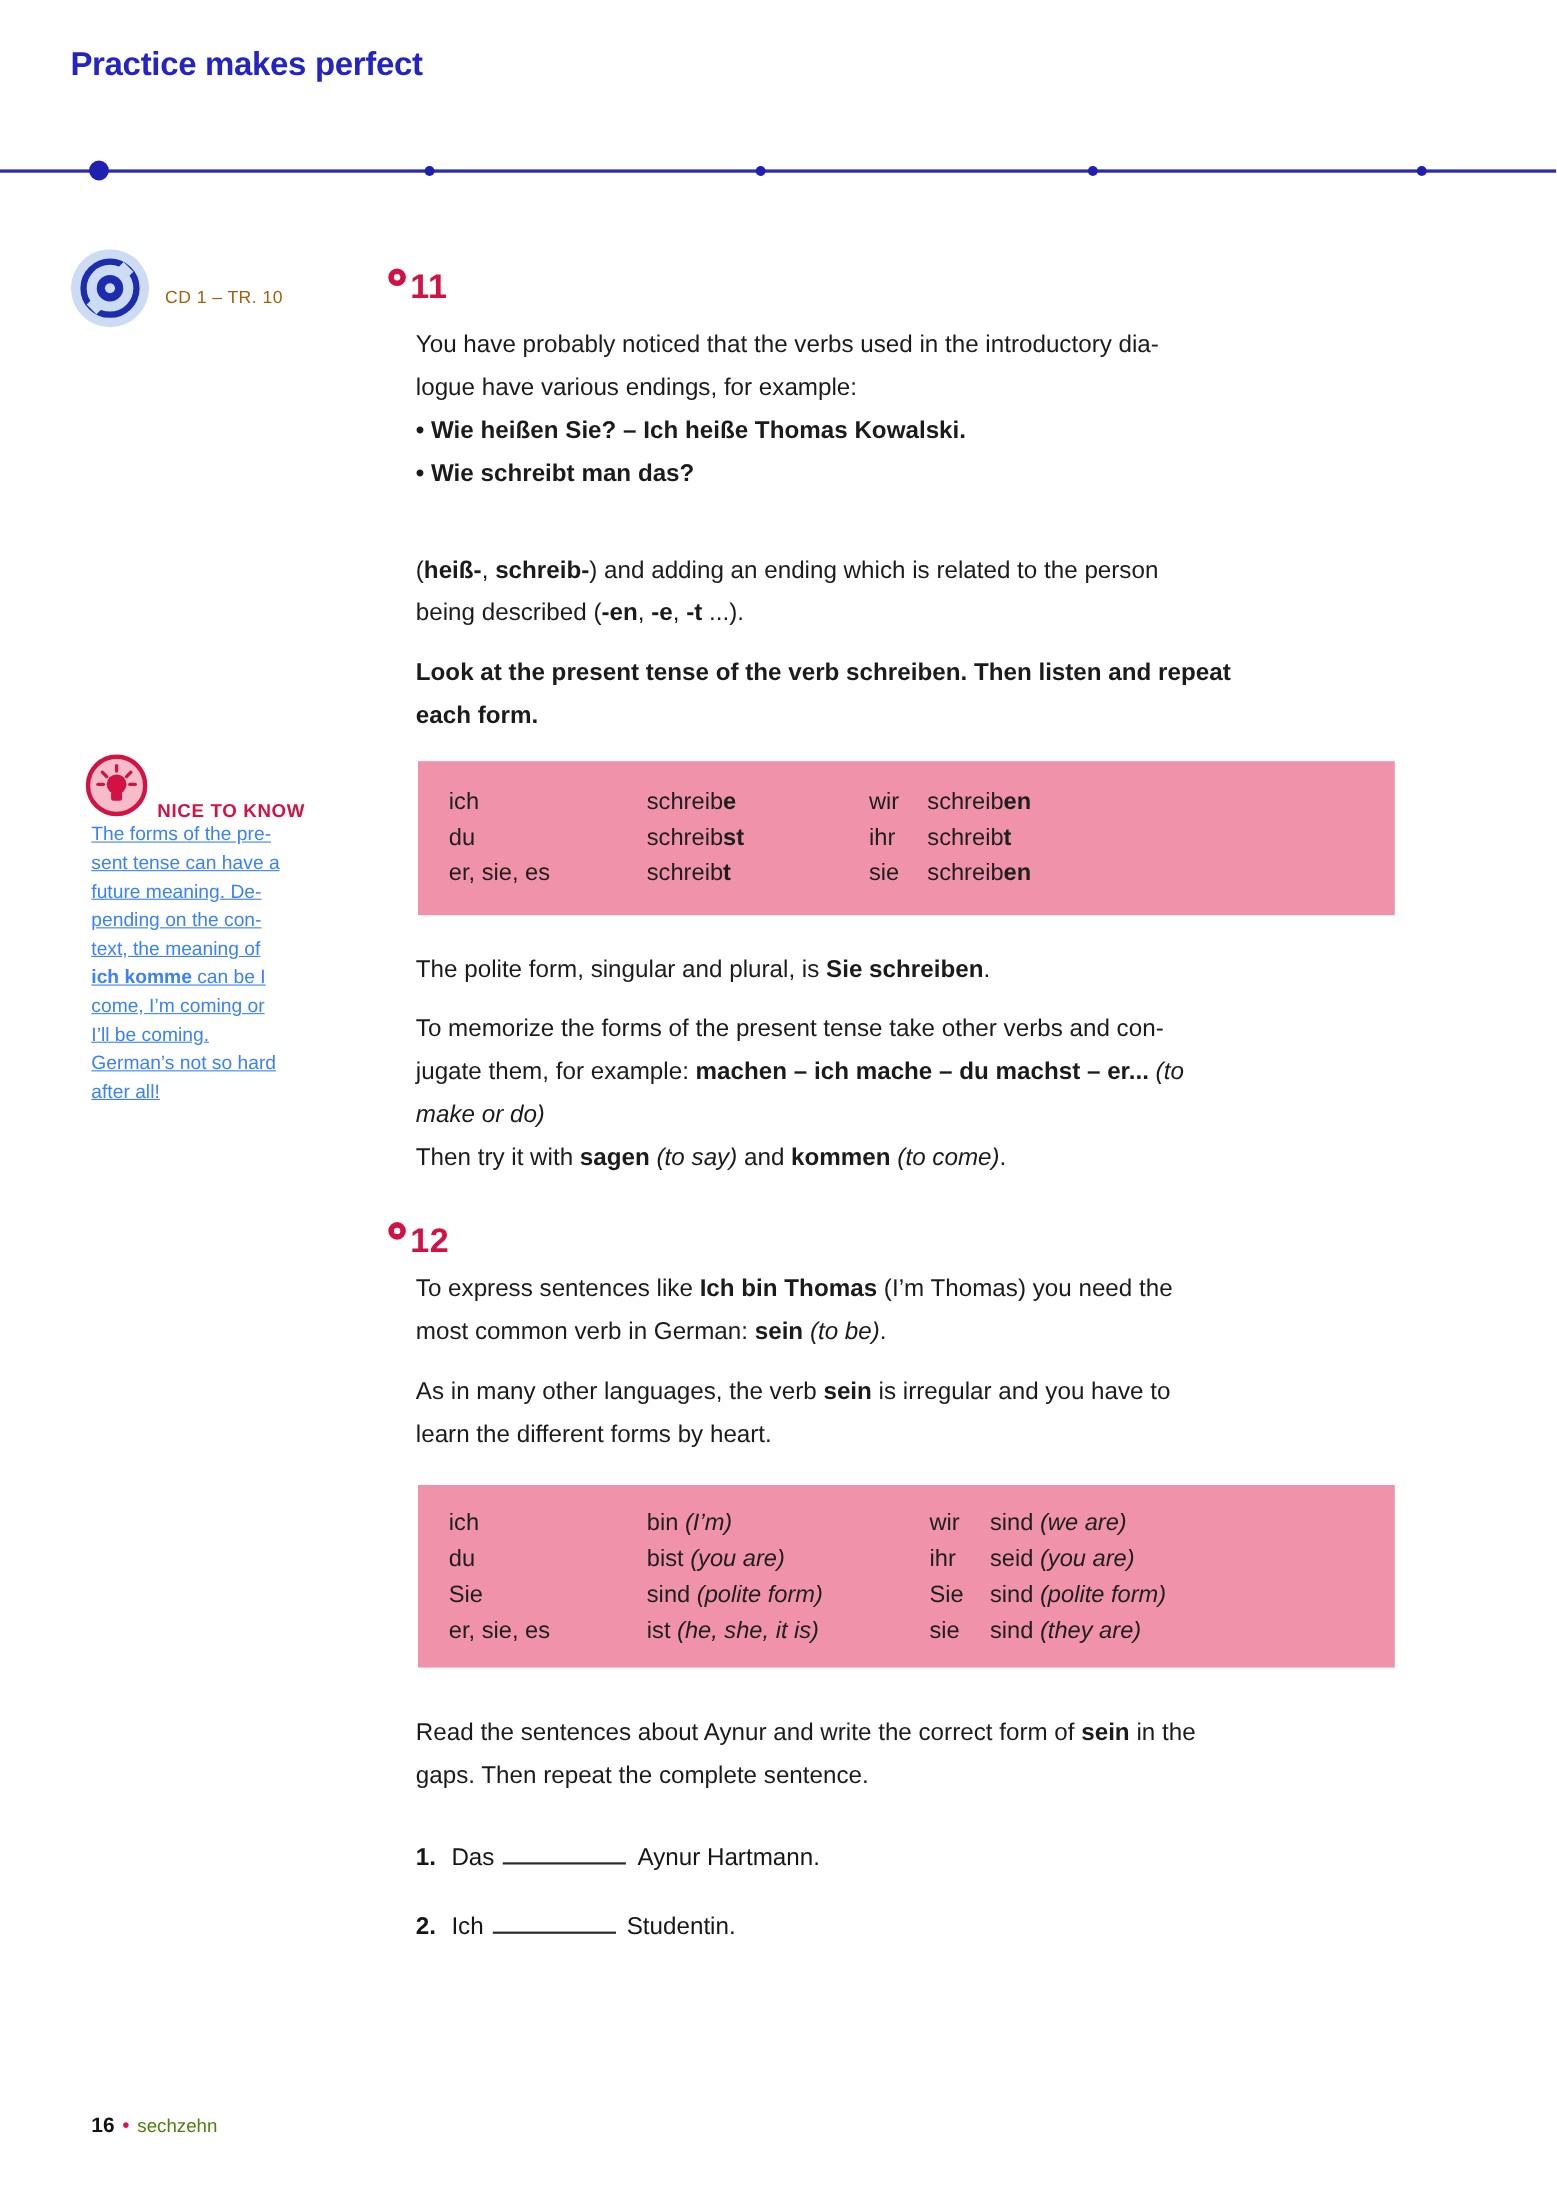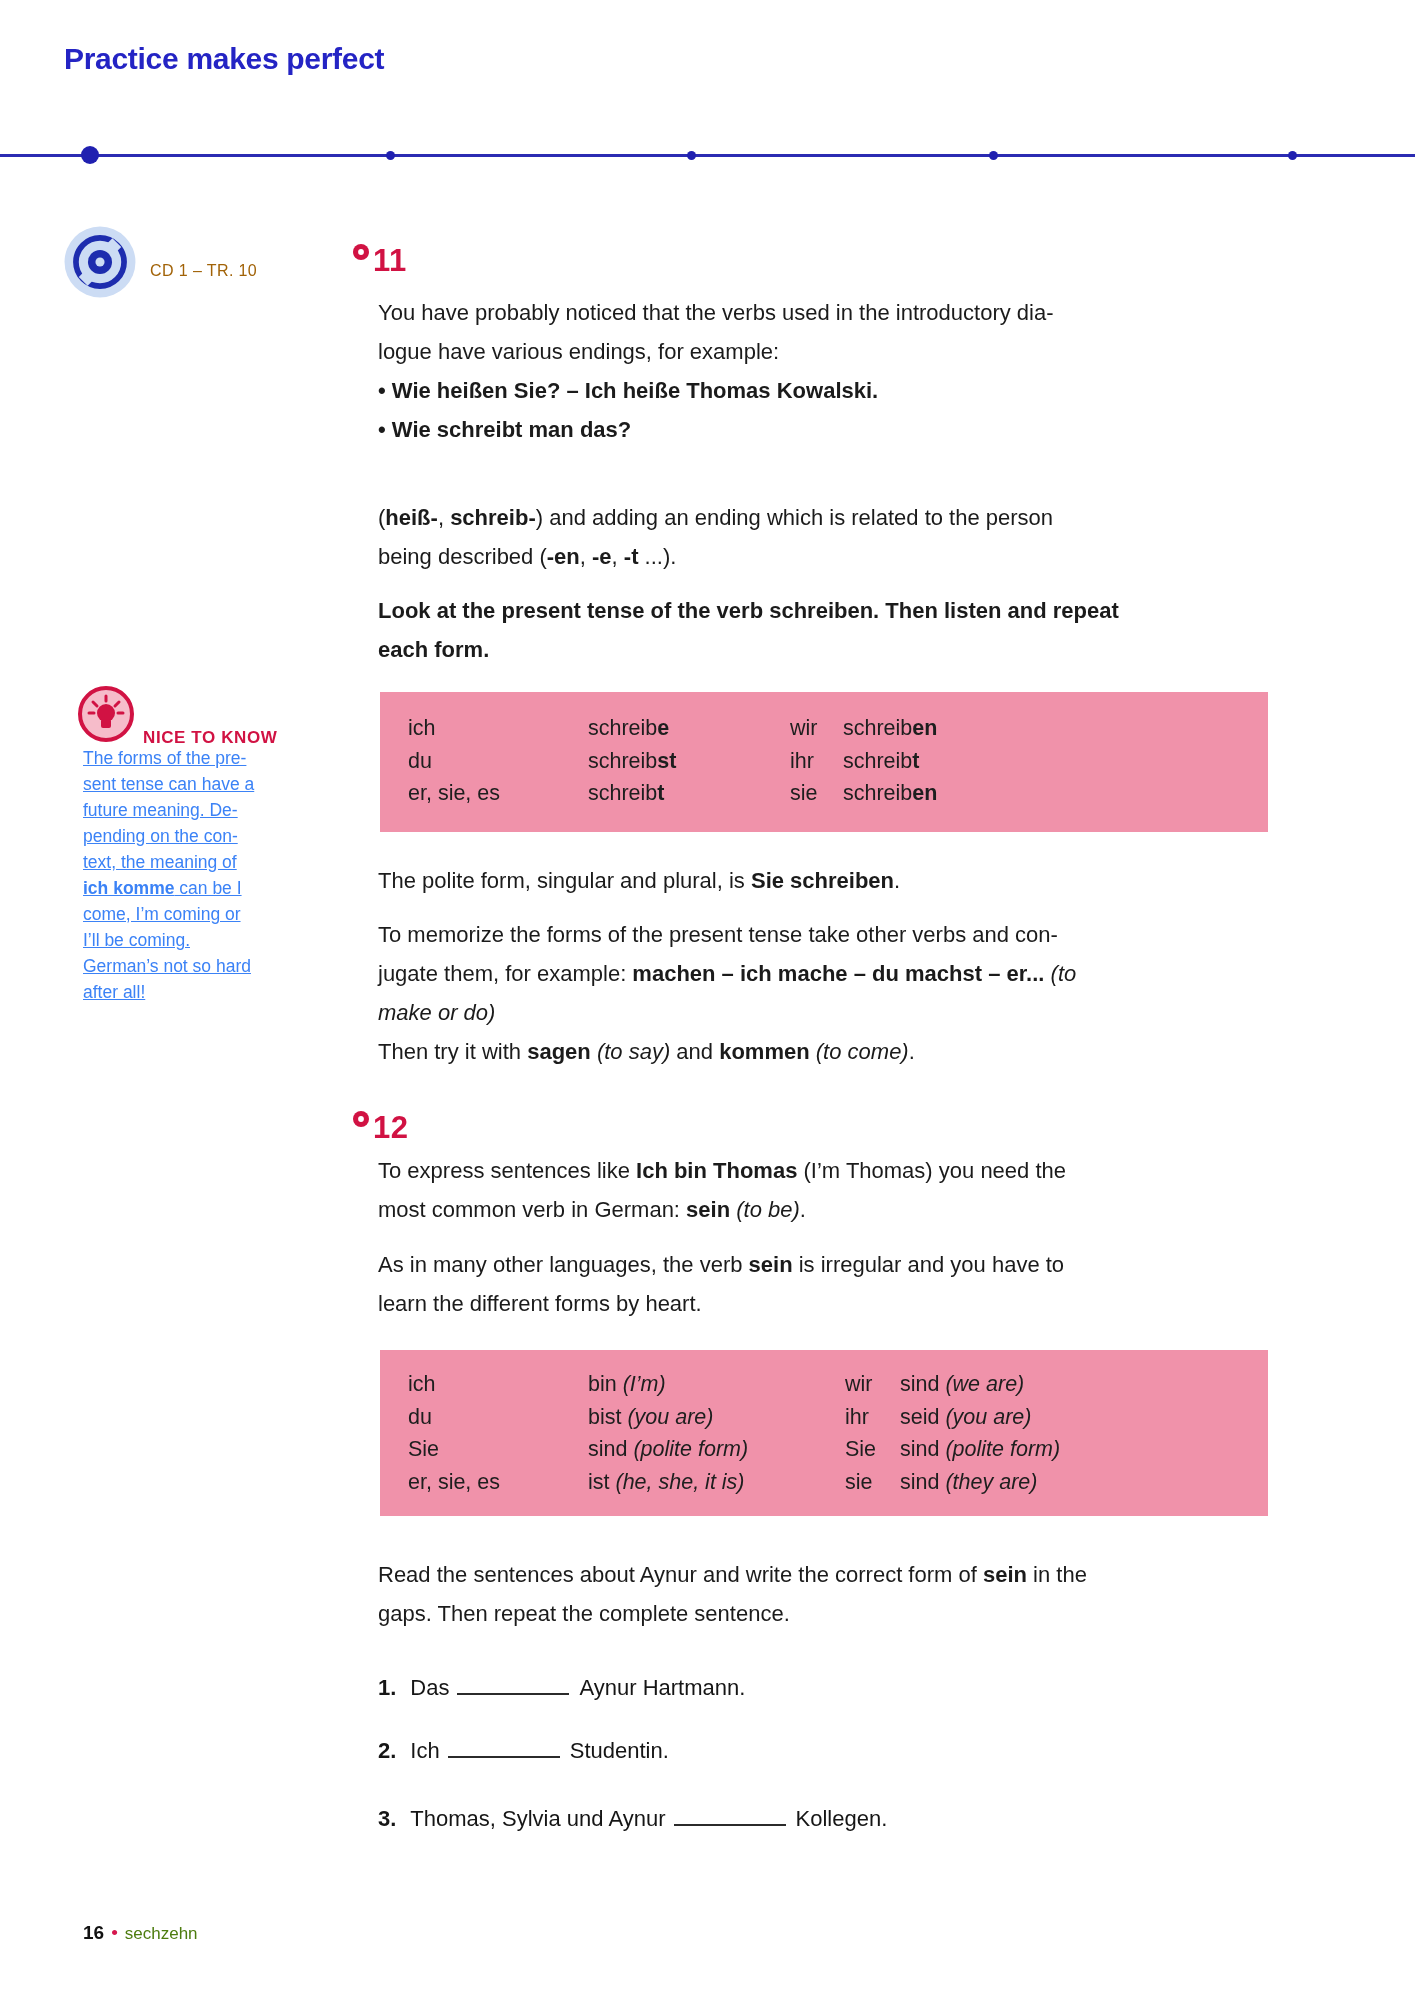--- a/index.html
+++ b/index.html
@@ -202,21 +202,18 @@
 
   <div class="ln" style="top:1560px"><span>Read the sentences about Aynur and write the correct form of </span><span style="font-weight: bold;">sein</span><span> in the</span></div>
   <div class="ln" style="top:1599px"><span>gaps. Then repeat the complete sentence.</span></div>
 
   <div class="ex" style="top:1675px">
     <span class="ex-num">1.</span><span>Das</span><span class="blank"></span><span>Aynur Hartmann.</span>
   </div>
   <div class="ex" style="top:1738px">
     <span class="ex-num">2.</span><span>Ich</span><span class="blank"></span><span>Studentin.</span>
   </div>
-  <div class="ex" style="top:1806px">
-    <span class="ex-num">3.</span><span>Thomas, Sylvia und Aynur</span><span class="blank"></span><span>Kollegen.</span>
-  </div>
 
   <div class="footer">
     <span class="pg-num">16</span><span class="pg-dot">•</span><span class="pg-word">sechzehn</span>
   </div>
 
 </div>
 
 </body></html>

